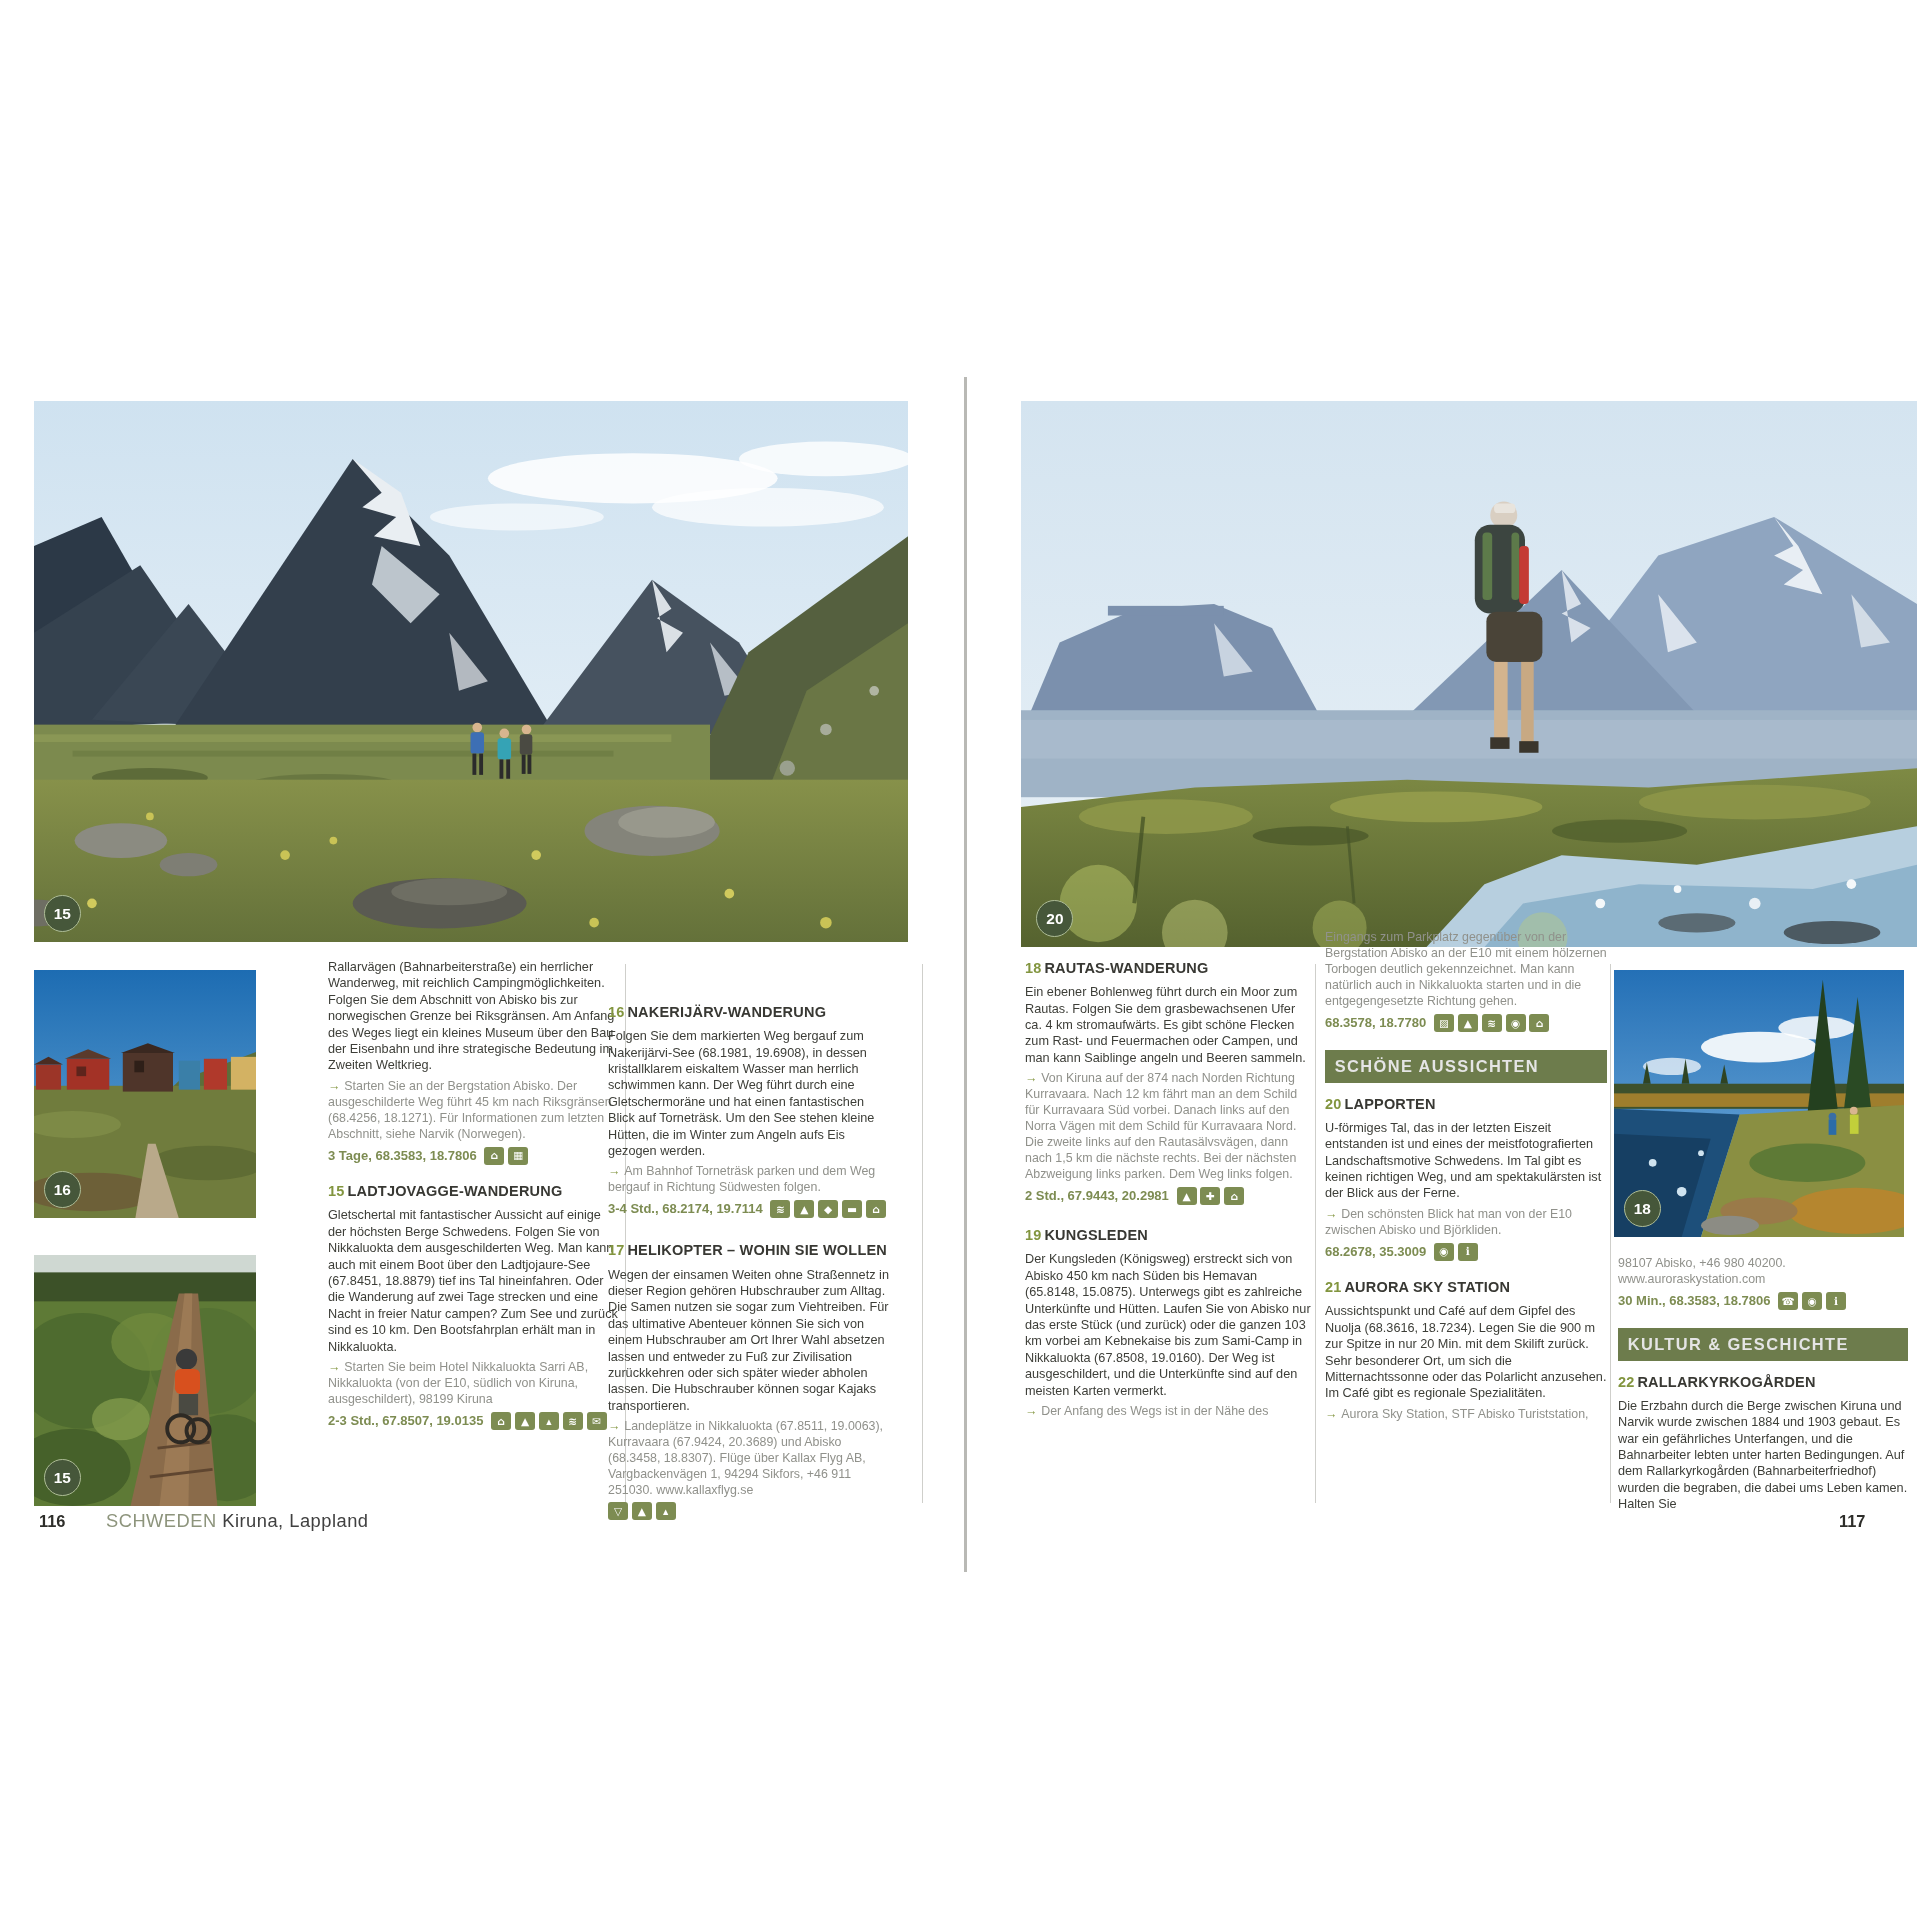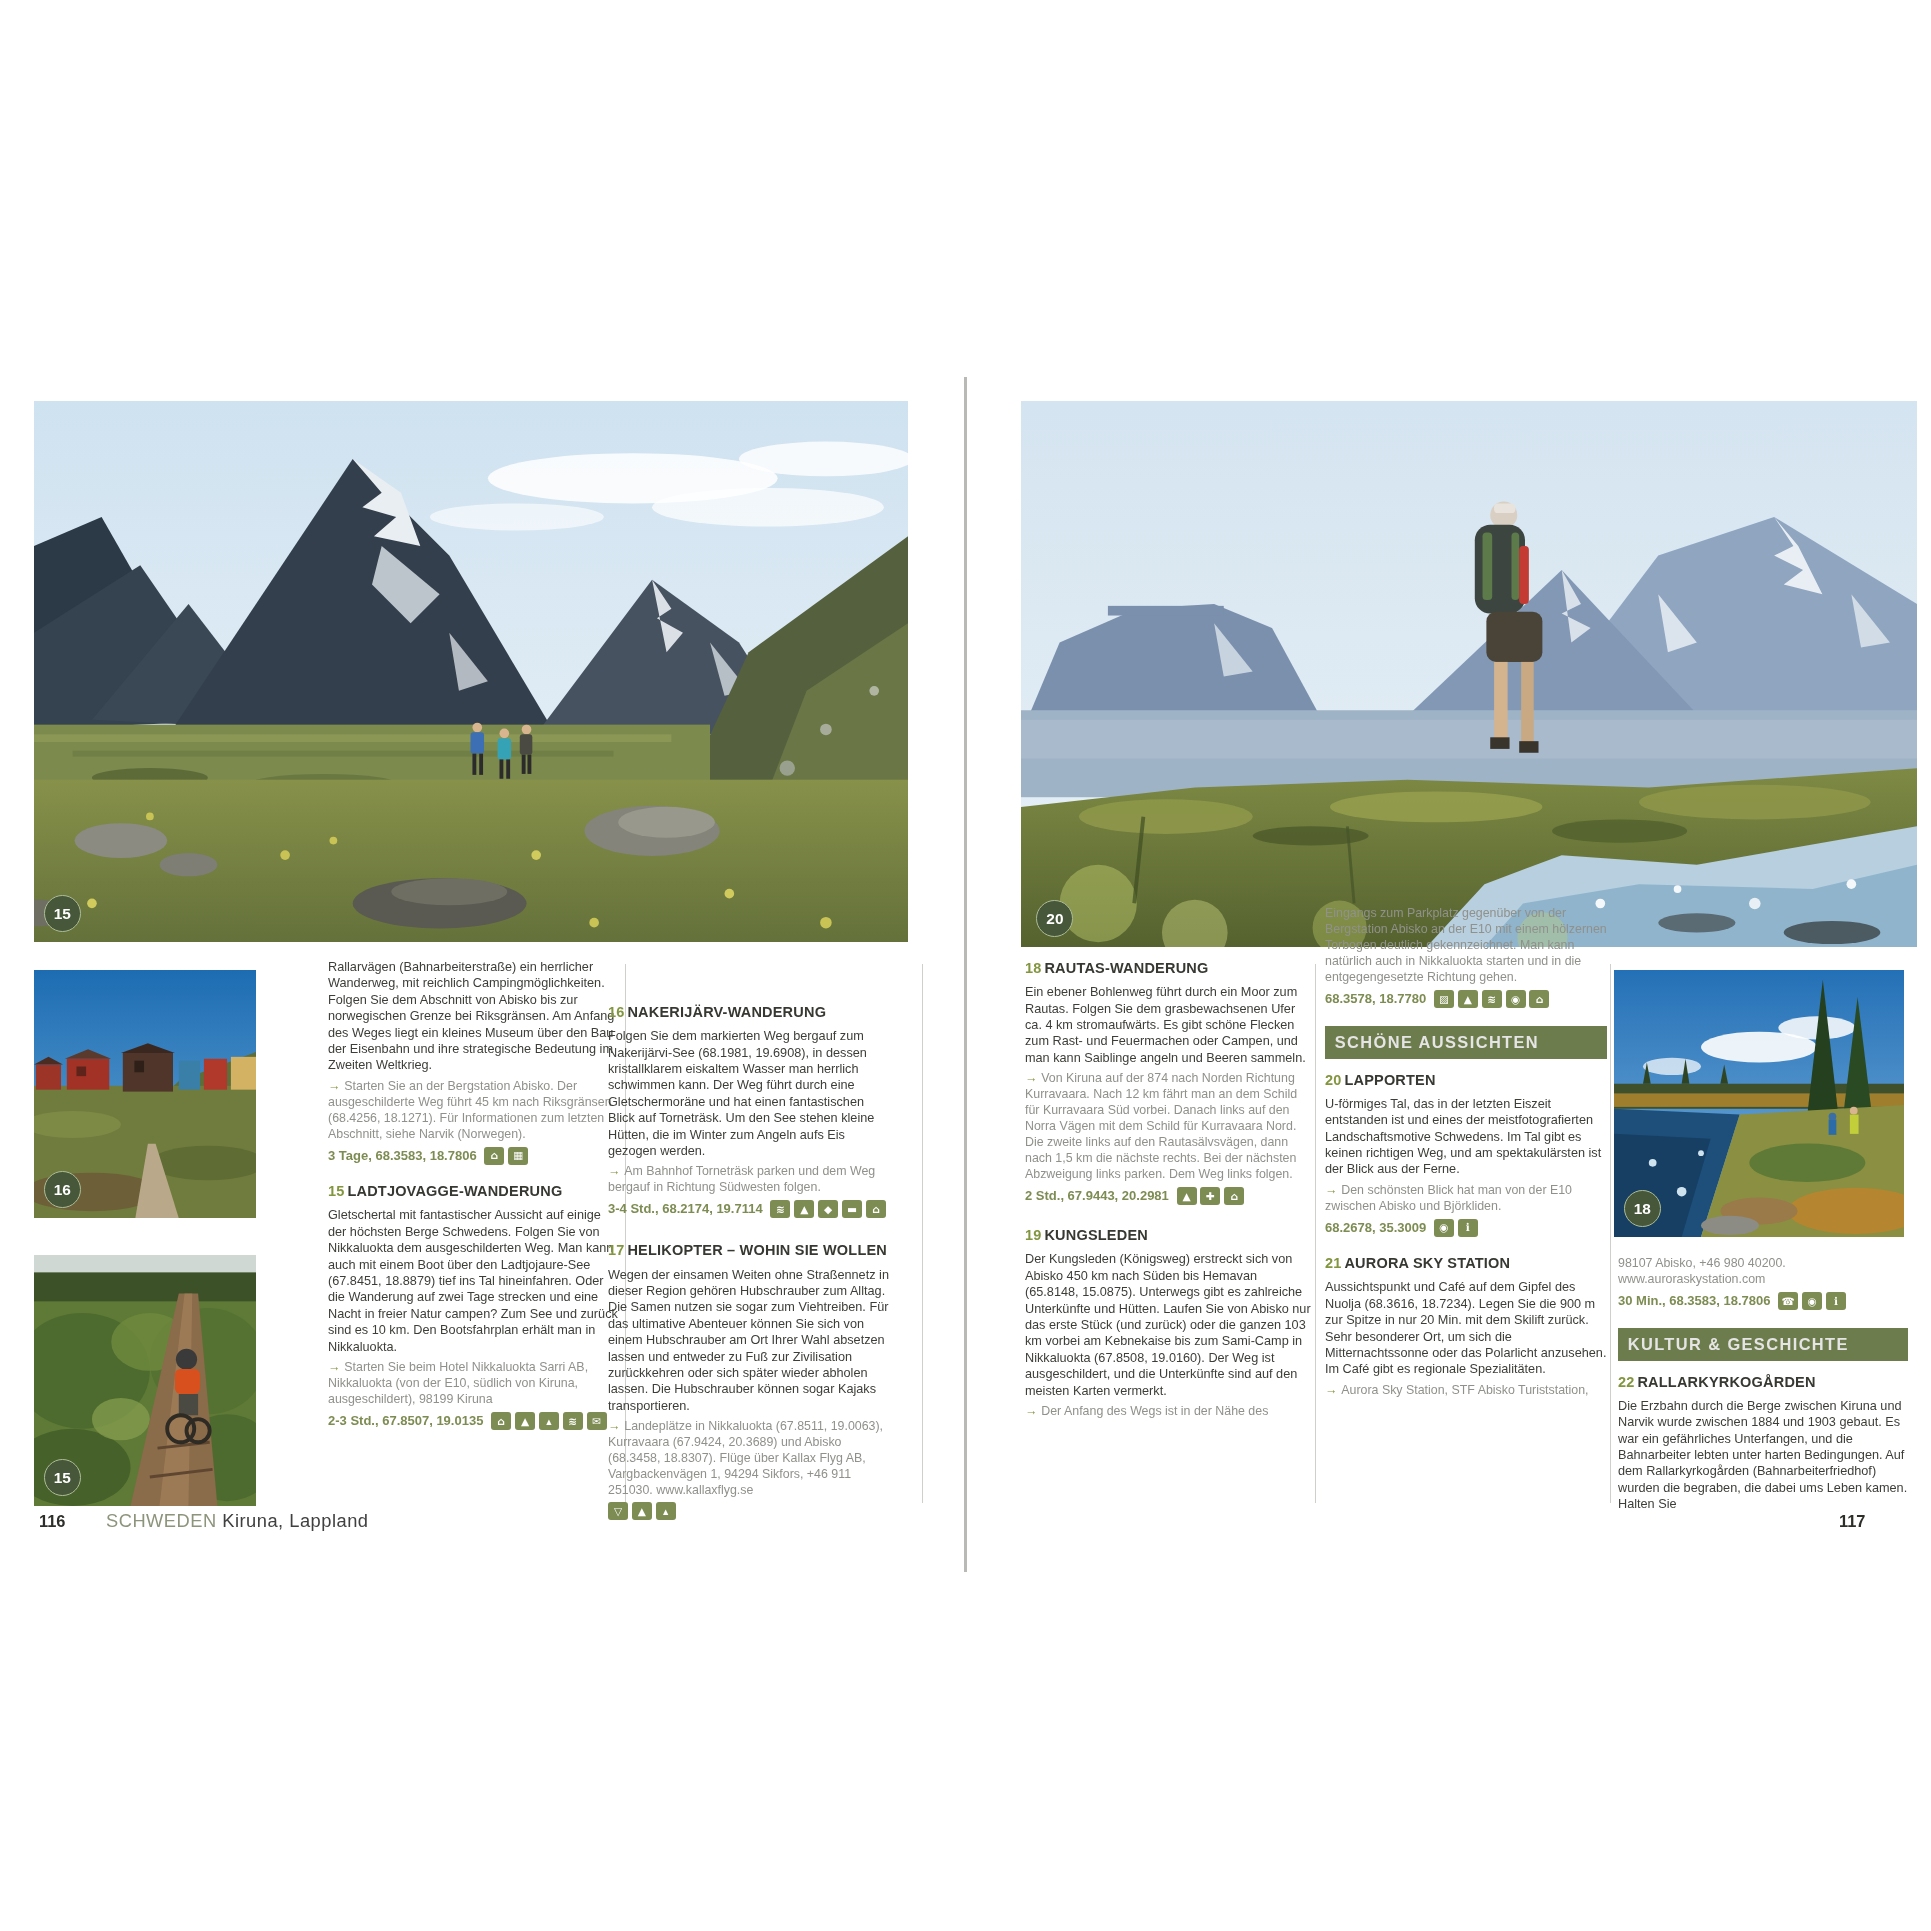--- a/index.html
+++ b/index.html
@@ -377,21 +377,21 @@
         <span class="icon">⌂</span>
       </p>
   </div>
   <div class="entry" style="margin-top:21px;">
     <h3 class="ehead"><span class="num">19</span><span>KUNGSLEDEN</span></h3>
     <p class="body">Der Kungsleden (Königsweg) erstreckt sich von Abisko 450 km nach Süden bis Hemavan (65.8148, 15.0875). Unterwegs gibt es zahlreiche Unterkünfte und Hütten. Laufen Sie von Abisko nur das erste Stück (und zurück) oder die ganzen 103 km vorbei am Kebnekaise bis zum Sami-Camp in Nikkaluokta (67.8508, 19.0160). Der Weg ist ausgeschildert, und die Unterkünfte sind auf den meisten Karten vermerkt.</p>
     <p class="tip"><span class="arrow">→</span><span>Der Anfang des Wegs ist in der Nähe des</span></p>
   </div>
 </div>
 
-<div class="col" style="left:1325px;top:905px;width:282px;">
+<div class="col" style="left:1325px;top:929px;width:282px;">
   <div class="entry">
     <p class="tip">Eingangs zum Parkplatz gegenüber von der Bergstation Abisko an der E10 mit einem hölzernen Torbogen deutlich gekennzeichnet. Man kann natürlich auch in Nikkaluokta starten und in die entgegengesetzte Richtung gehen.</p>
     <p class="meta">
         <span>68.3578, 18.7780</span>
         <span class="icon first">▨</span>
         <span class="icon">▲</span>
         <span class="icon">≋</span>
         <span class="icon">◉</span>
         <span class="icon">⌂</span>
       </p>

